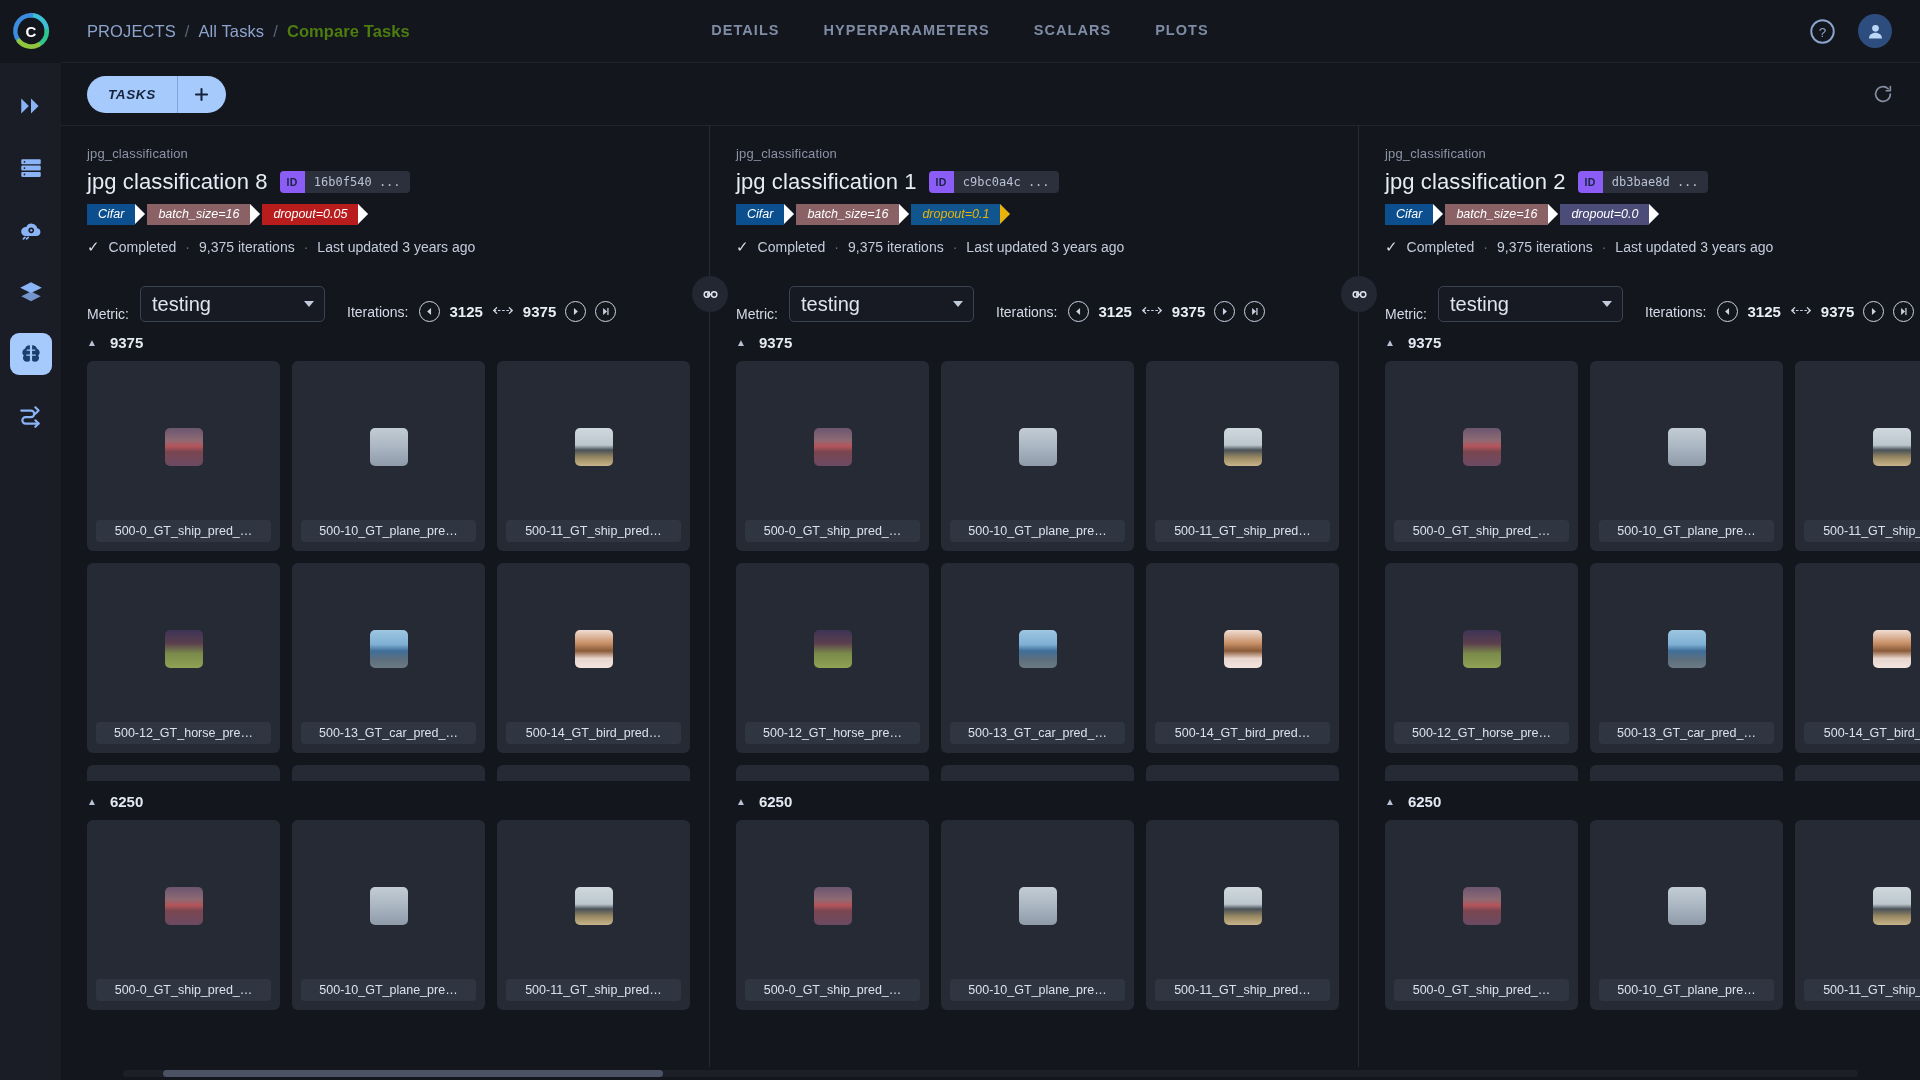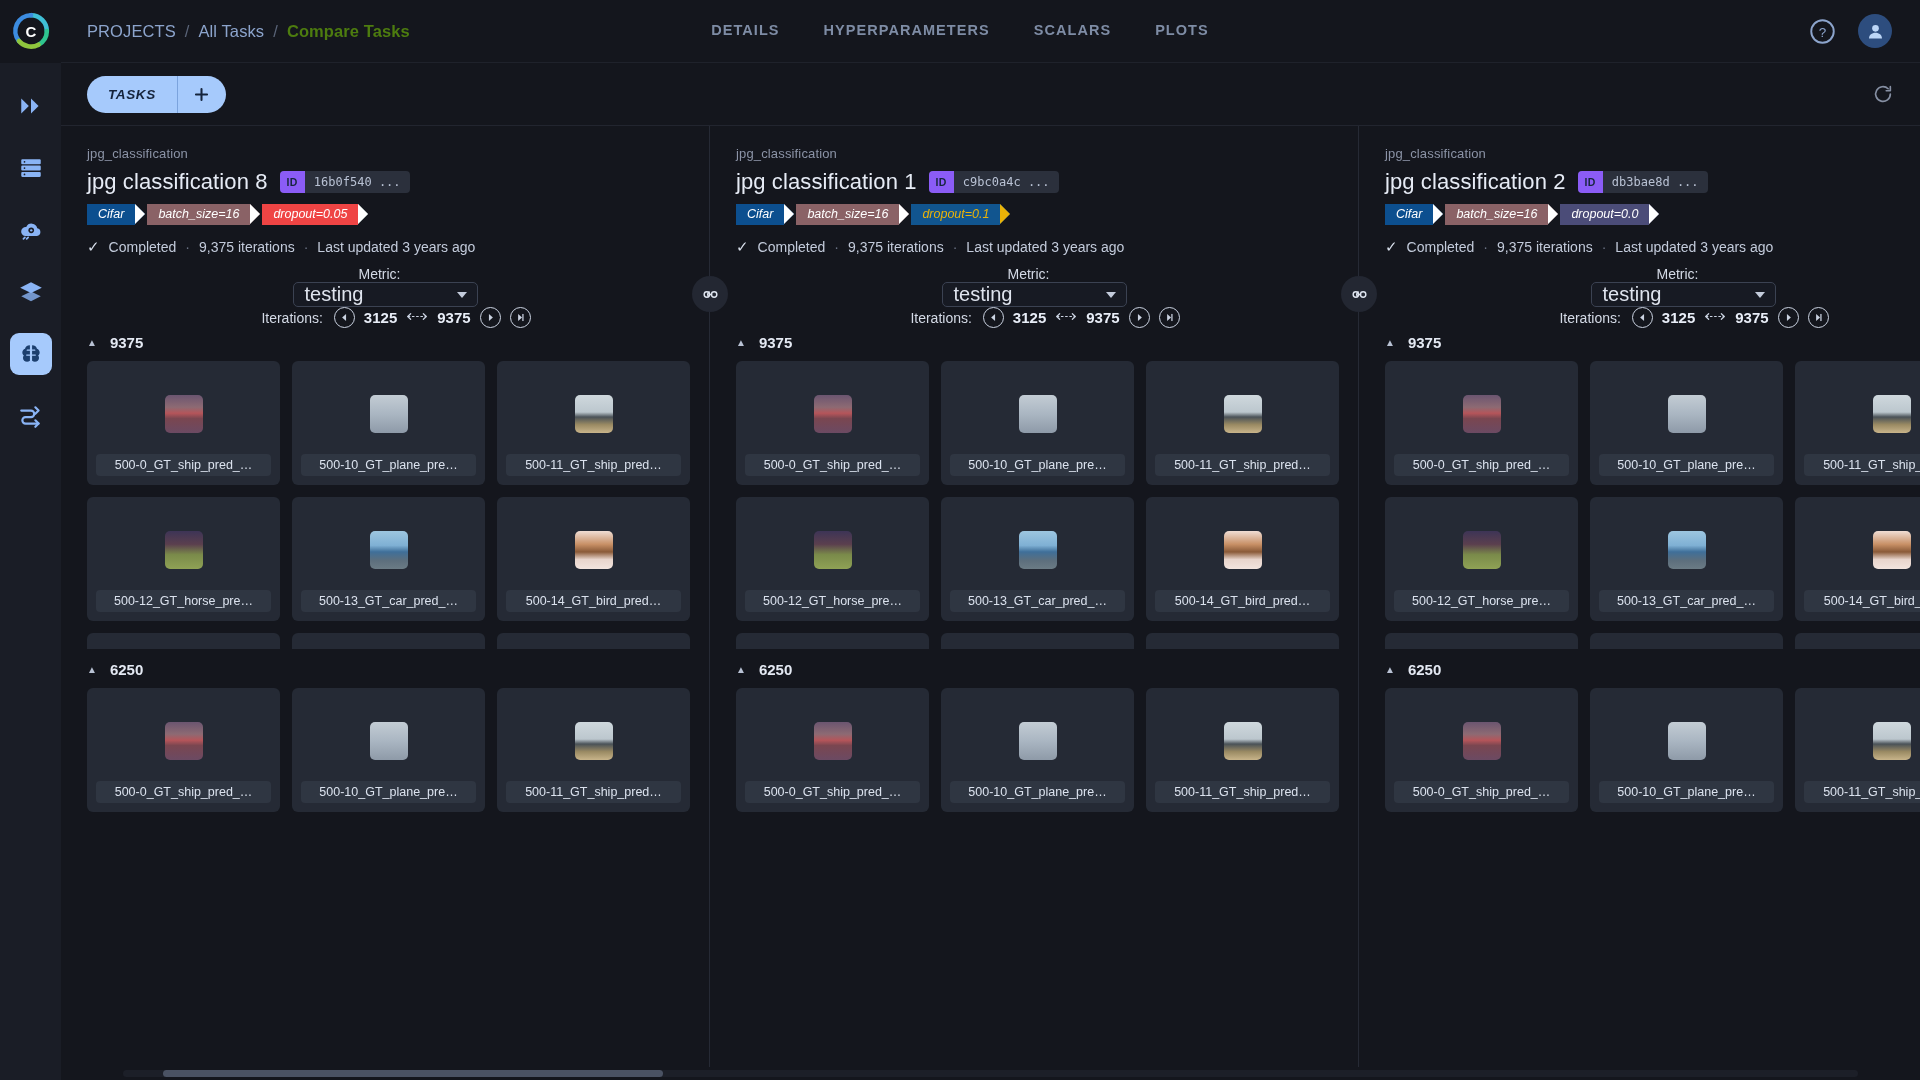--- a/index.html
+++ b/index.html
@@ -143,23 +143,23 @@
     border-left: 10px solid currentColor;
   }
   .status-row {
     display: flex; align-items: center; gap: 9px;
     margin-top: 13px; font-size: 14px; color: #c3cbdb;
   }
   .status-row .dot { color: #6a7183; }
   .check { color: #d7deea; font-size: 15px; }
 
   .controls-row {
-    display: flex; align-items: center;
+    display: flex; align-items: flex-end;
     padding: 0 26px; height: 56px; margin-top: 10px;
-    font-size: 14px; color: #c8d0e0; position: relative; flex-direction: column;
+    font-size: 14px; color: #c8d0e0; position: relative;
   }
   .ctl-label { color: #d4dae6; margin-right: 11px; font-size: 14px; }
   .select {
     width: 185px; height: 36px; border: 1px solid #3b4252; border-radius: 5px;
     background: #171a23; display: flex; align-items: center;
     padding: 0 11px; cursor: pointer; position: relative;
   }
   .select .val { font-size: 20px; color: #dfe4ee; }
   .select .caret {
     position: absolute; right: 10px; width: 0; height: 0;
@@ -190,21 +190,21 @@
     cursor: pointer;
   }
   .chev { color: #b9c2d4; font-size: 13px; line-height: 1; }
   .group-title { font-size: 15px; color: #e4e9f3; font-weight: bold; }
   .grid {
     display: flex; gap: 12px; padding: 0 26px;
     flex-wrap: nowrap; overflow: hidden;
   }
   .grid-row { margin-bottom: 12px; }
   .cell {
-    width: 193px; min-width: 193px; height: 124px;
+    width: 193px; min-width: 193px; height: 190px;
     background: #252a35; border-radius: 6px;
     position: relative; display: flex; flex-direction: column;
     align-items: center; justify-content: center; cursor: pointer;
     overflow: hidden;
   }
   .thumb {
     width: 38px; height: 38px; border-radius: 5px;
     margin-bottom: 18px; overflow: hidden;
   }
   .cell-label {
@@ -352,21 +352,21 @@
               <div class="title-row">
                 <div class="task-title">jpg classification 8</div>
                 <div class="id-chip">
                   <span class="k">ID</span>
                   <span class="v">16b0f540 ...</span>
                 </div>
               </div>
               <div class="tag-row">
                 <span class="tag" style="background: rgb(12, 79, 143); color: rgb(255, 255, 255);"><span>Cifar</span><span style="position: absolute; right: -10px; top: 0px; width: 0px; height: 0px; border-top: 10.5px solid transparent; border-bottom: 10.5px solid transparent; border-left: 10px solid rgb(12, 79, 143);"></span></span>
                 <span class="tag" style="background: rgb(138, 98, 102); color: rgb(255, 255, 255);"><span>batch_size=16</span><span style="position: absolute; right: -10px; top: 0px; width: 0px; height: 0px; border-top: 10.5px solid transparent; border-bottom: 10.5px solid transparent; border-left: 10px solid rgb(138, 98, 102);"></span></span>
-                <span class="tag" style="background: #ef4444; color: rgb(255, 255, 255);"><span>dropout=0.05</span><span style="position: absolute; right: -10px; top: 0px; width: 0px; height: 0px; border-top: 10.5px solid transparent; border-bottom: 10.5px solid transparent; border-left: 10px solid rgb(122, 145, 145);"></span></span>
+                <span class="tag" style="background: #b91c1c; color: rgb(255, 255, 255);"><span>dropout=0.05</span><span style="position: absolute; right: -10px; top: 0px; width: 0px; height: 0px; border-top: 10.5px solid transparent; border-bottom: 10.5px solid transparent; border-left: 10px solid rgb(122, 145, 145);"></span></span>
               </div>
               <div class="status-row">
                 <span class="check">✓</span>
                 <span>Completed</span>
                 <span class="dot">·</span>
                 <span>9,375 iterations</span>
                 <span class="dot">·</span>
                 <span>Last updated 3 years ago</span>
               </div>
             </div>

